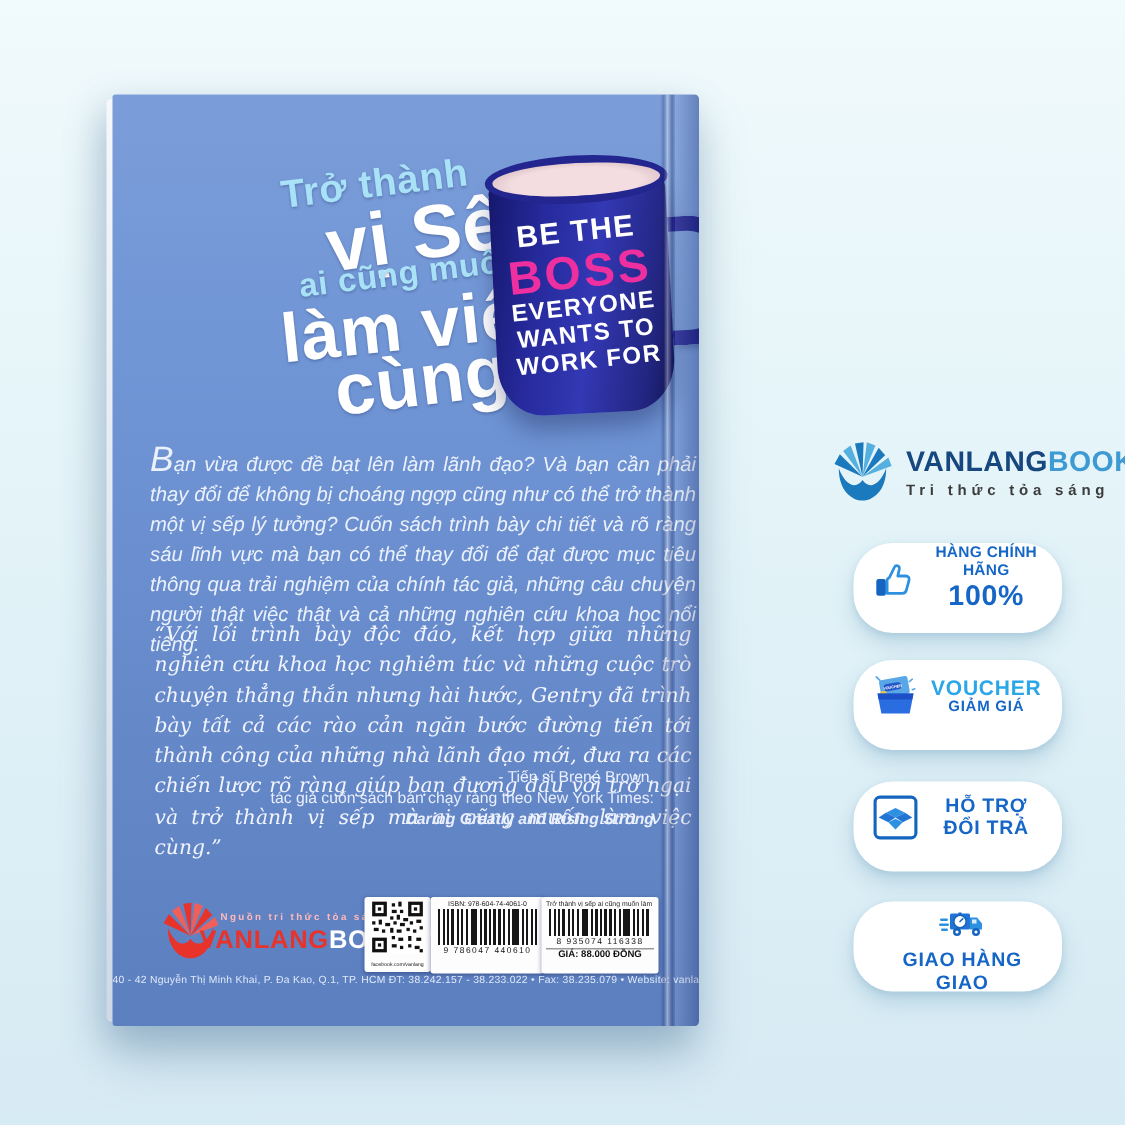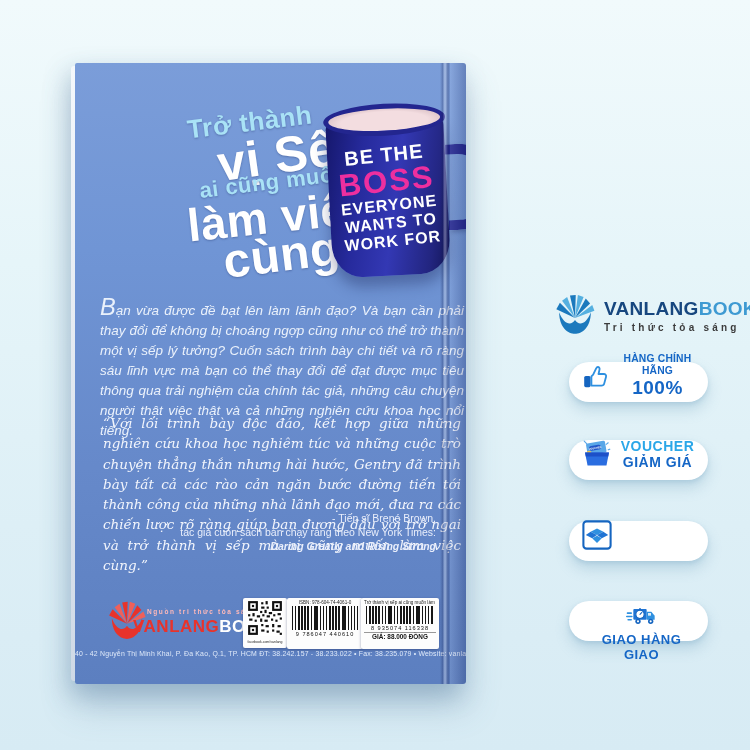--- a/index.html
+++ b/index.html
@@ -89,30 +89,30 @@
 
   
   .brand{position:absolute;left:552px;top:289px;width:196px;height:52px;display:flex;align-items:center;}
   .brand-fan{width:46px;height:46px;flex:0 0 auto;}
   .brand-text{margin-left:6px;}
   .brand-name{font-size:19px;font-weight:bold;letter-spacing:.3px;white-space:nowrap;}
   .brand-name .dark{color:#17477f;}
   .brand-name .light{color:#3e9ad2;}
   .brand-tagline{font-size:10px;font-weight:bold;color:#3c3c3c;letter-spacing:3.2px;margin-top:2px;white-space:nowrap;}
 
-  .badge{position:absolute;left:569px;width:139px;height:40px;background:#ffffff;border-radius:26px;
+  .badge{position:absolute;left:569px;width:139px;height:60px;background:#ffffff;border-radius:26px;
     box-shadow:0 8px 14px rgba(110,160,190,.30),0 2px 4px rgba(110,160,190,.25);
     display:flex;align-items:center;padding:0 6px 12px 12px;box-sizing:border-box;}
   .badge-icon{width:32px;height:32px;flex:0 0 auto;}
   .badge-text{flex:1;text-align:center;font-weight:bold;color:#1566c6;line-height:1.15;}
   .b1{top:362px;} .b2{top:440px;} .b3{top:521px;} .b4{top:601px;flex-direction:column;}
   .b1 .l1{font-size:10.3px;letter-spacing:.2px;}
   .b1 .l2{font-size:19px;letter-spacing:.5px;}
   .b2 .l1{font-size:14px;color:#2ba7e8;letter-spacing:.5px;}
-  .b2 .l2{font-size:14px;letter-spacing:.5px;}
+  .b2 .l2{font-size:10px;letter-spacing:.5px;}
   .b3 .l1,.b3 .l2,.b4 .l1,.b4 .l2{font-size:13px;letter-spacing:.5px;}
 </style>
 </head>
 <body>
 
 <div class="book">
   <div class="cover">
 
     <div>
       <div class="title-line t-small t1">Trở thành</div>
@@ -280,20 +280,24 @@
 </div>
 
 <div class="badge b3">
   <svg class="badge-icon" viewBox="0 0 40 40">
     <rect x="3" y="3" width="34" height="34" rx="4" fill="#ffffff" stroke="#1565c0" stroke-width="2.6"></rect>
     <polygon points="20,12 12,16 20,20 28,16" fill="#2e90e0"></polygon>
     <polygon points="12,16 6,20 14,24 20,20" fill="#1f74d4"></polygon>
     <polygon points="28,16 34,20 26,24 20,20" fill="#1f74d4"></polygon>
     <polygon points="14,24 20,21 26,24 20,30" fill="#2e90e0"></polygon>
   </svg>
+  <div class="badge-text">
+    <div class="l1">HỖ TRỢ</div>
+    <div class="l2">ĐỔI TRẢ</div>
+  </div>
 </div>
 
 <div class="badge b4">
   <svg class="badge-icon" viewBox="0 0 48 36">
     <g fill="#2e90e0">
       <rect x="1" y="11" width="8" height="2.4" rx="1.2"></rect>
       <rect x="0" y="16" width="10" height="2.4" rx="1.2"></rect>
       <rect x="2" y="21" width="7" height="2.4" rx="1.2"></rect>
     </g>
     <rect x="11" y="6" width="20" height="16" rx="1.5" fill="#1f74d4"></rect>

